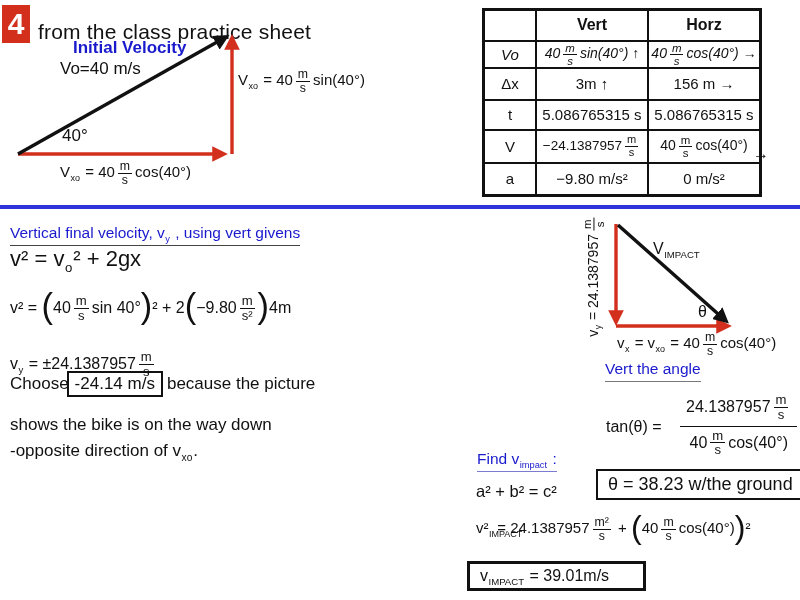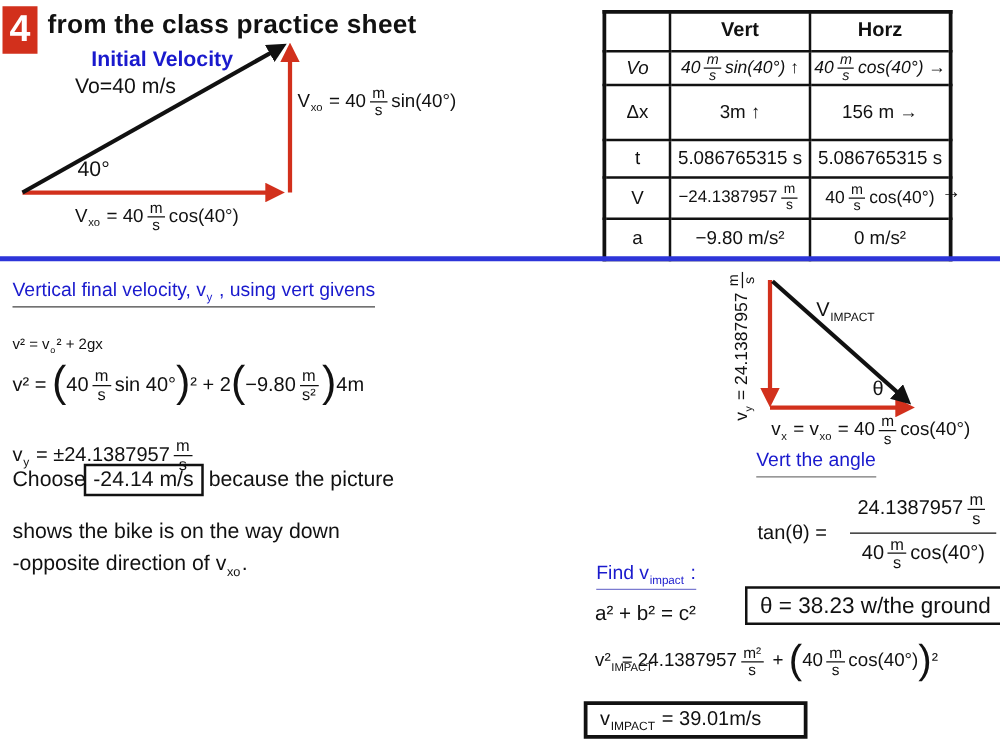--- a/index.html
+++ b/index.html
@@ -8,21 +8,21 @@
     font-family:"Liberation Sans", sans-serif; color:#111; overflow:hidden;
   }
   .abs { position:absolute; white-space:nowrap; }
 
   
   .badge {
     position:absolute; left:2px; top:5px; width:28px; height:38px;
     background:#d2301c; color:#fff; font-weight:bold; font-size:30px;
     display:flex; align-items:center; justify-content:center;
   }
-  .title { left:38px; top:8px; font-size:21px; letter-spacing:0.2px;font-weight:bold; }
+  .title { left:38px; top:20px; font-size:21px; letter-spacing:0.2px; }
 
   
   .frac { display:inline-flex; flex-direction:column; align-items:center;
           vertical-align:middle; line-height:1.05; margin:0 3px; font-size:0.82em; }
   .fnum { border-bottom:1.5px solid currentColor; padding:0 2px 0; }
   .fden { padding-top:0px; }
   .ssub { font-size:0.6em; position:relative; top:0.45em; margin:0 1px 0 0.5px; }
   .bigp { font-size:2.15em; font-weight:normal; vertical-align:middle;
           line-height:0; position:relative; top:-0.08em; }
 
@@ -95,21 +95,21 @@
       <td>Vo</td>
       <td style="font-size:14px;">40<span class="frac">
               <span class="fnum">m</span>
               <span class="fden">s</span>
             </span>sin(40°) ↑</td>
       <td style="font-size:14px;">40<span class="frac">
               <span class="fnum">m</span>
               <span class="fden">s</span>
             </span>cos(40°) →</td>
     </tr>
-    <tr style="height:44px;">
+    <tr style="height:32px;">
       <td>Δx</td>
       <td>3m ↑</td>
       <td>156 m →</td>
     </tr>
     <tr style="height:30px;">
       <td>t</td>
       <td>5.086765315 s</td>
       <td>5.086765315 s</td>
     </tr>
     <tr style="height:33px;">
@@ -128,21 +128,21 @@
       <td>−9.80 m/s²</td>
       <td>0 m/s²</td>
     </tr>
   </tbody>
     </table>
   <div class="abs" style="left:753px;top:145px;font-size:16px;">→</div>
 
   <div class="divider"></div>
 
   <div class="abs blue uh" style="left:10px;top:224px;font-size:15.5px;border-bottom:1.5px solid #444;">Vertical final velocity, v<span class="ssub">y</span> , using vert givens</div>
-  <div class="abs" style="left:10px;top:268px;font-size:12px;">v² = v<span class="ssub">o</span>² + 2gx</div>
+  <div class="abs" style="left:10px;top:246px;font-size:22px;">v² = v<span class="ssub">o</span>² + 2gx</div>
   <div class="abs" style="left:10px;top:294px;font-size:16px;">v² = <span class="bigp">(</span>40<span class="frac">
         <span class="fnum">m</span>
         <span class="fden">s</span>
       </span>sin 40°<span class="bigp">)</span>² + 2<span class="bigp">(</span>−9.80<span class="frac">
         <span class="fnum">m</span>
         <span class="fden">s²</span>
       </span><span class="bigp">)</span>4m</div>
   <div class="abs" style="left:10px;top:350px;font-size:16px;">v<span class="ssub">y</span> = ±24.1387957<span class="frac">
         <span class="fnum">m</span>
         <span class="fden">s</span>

